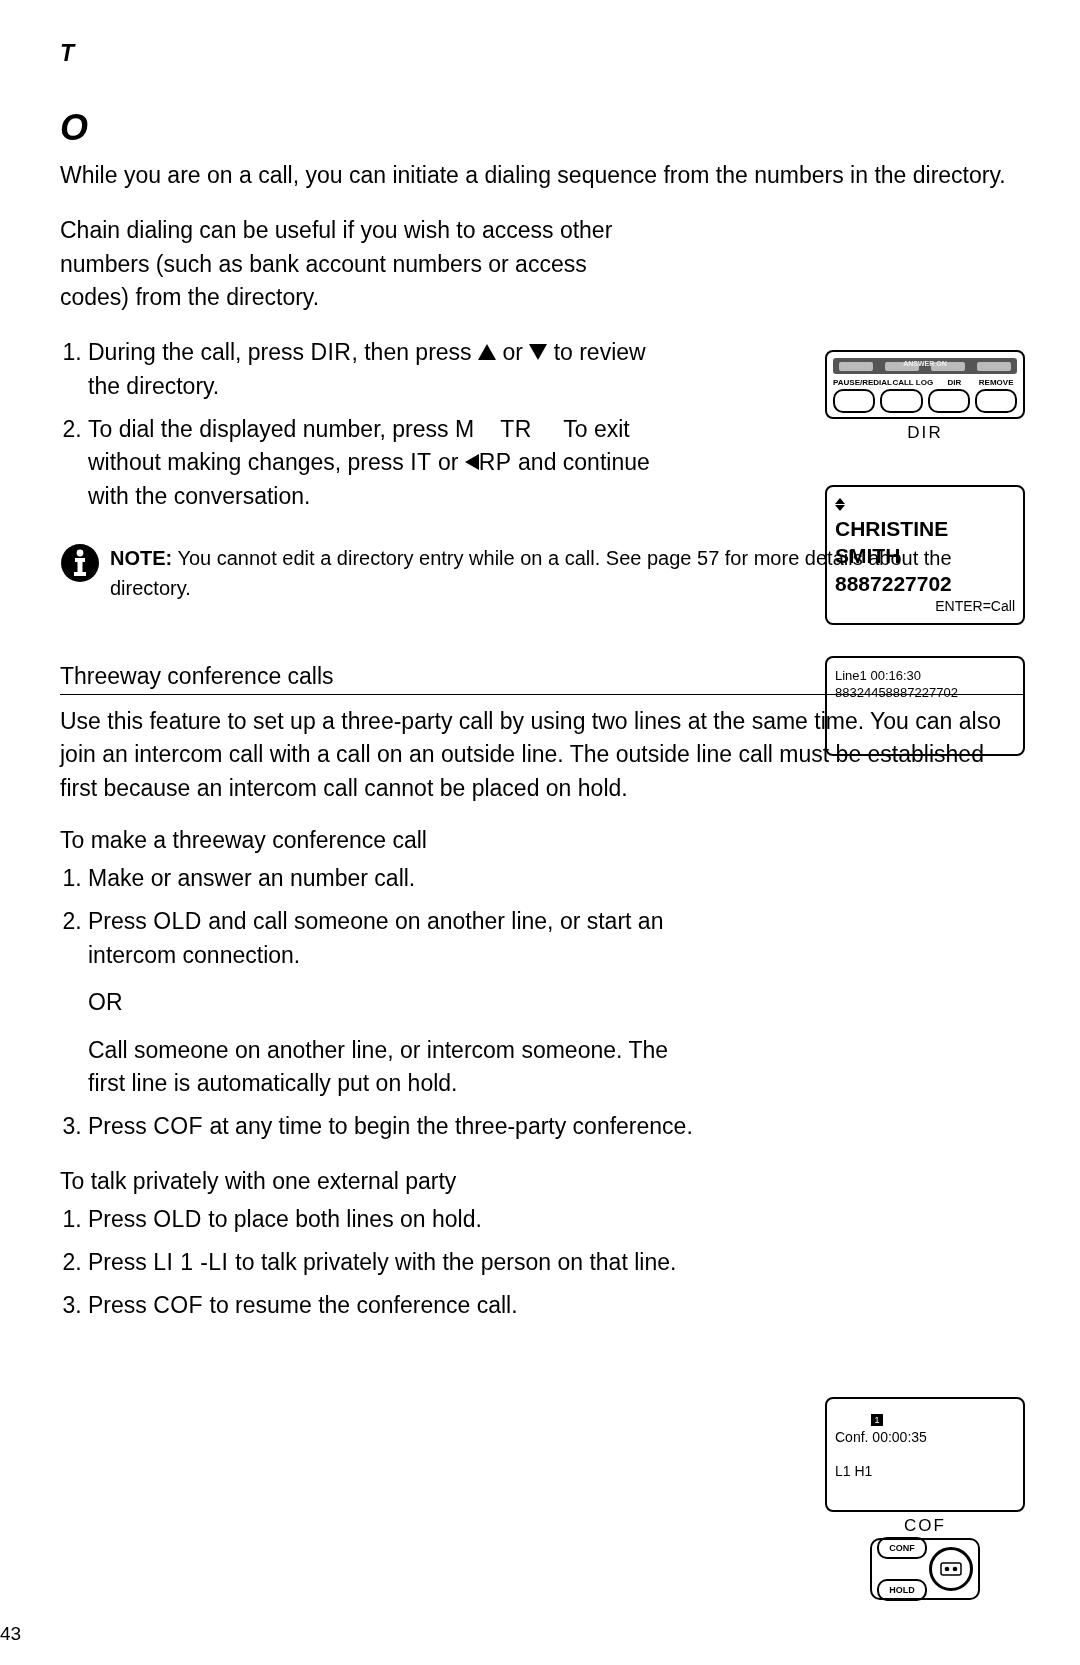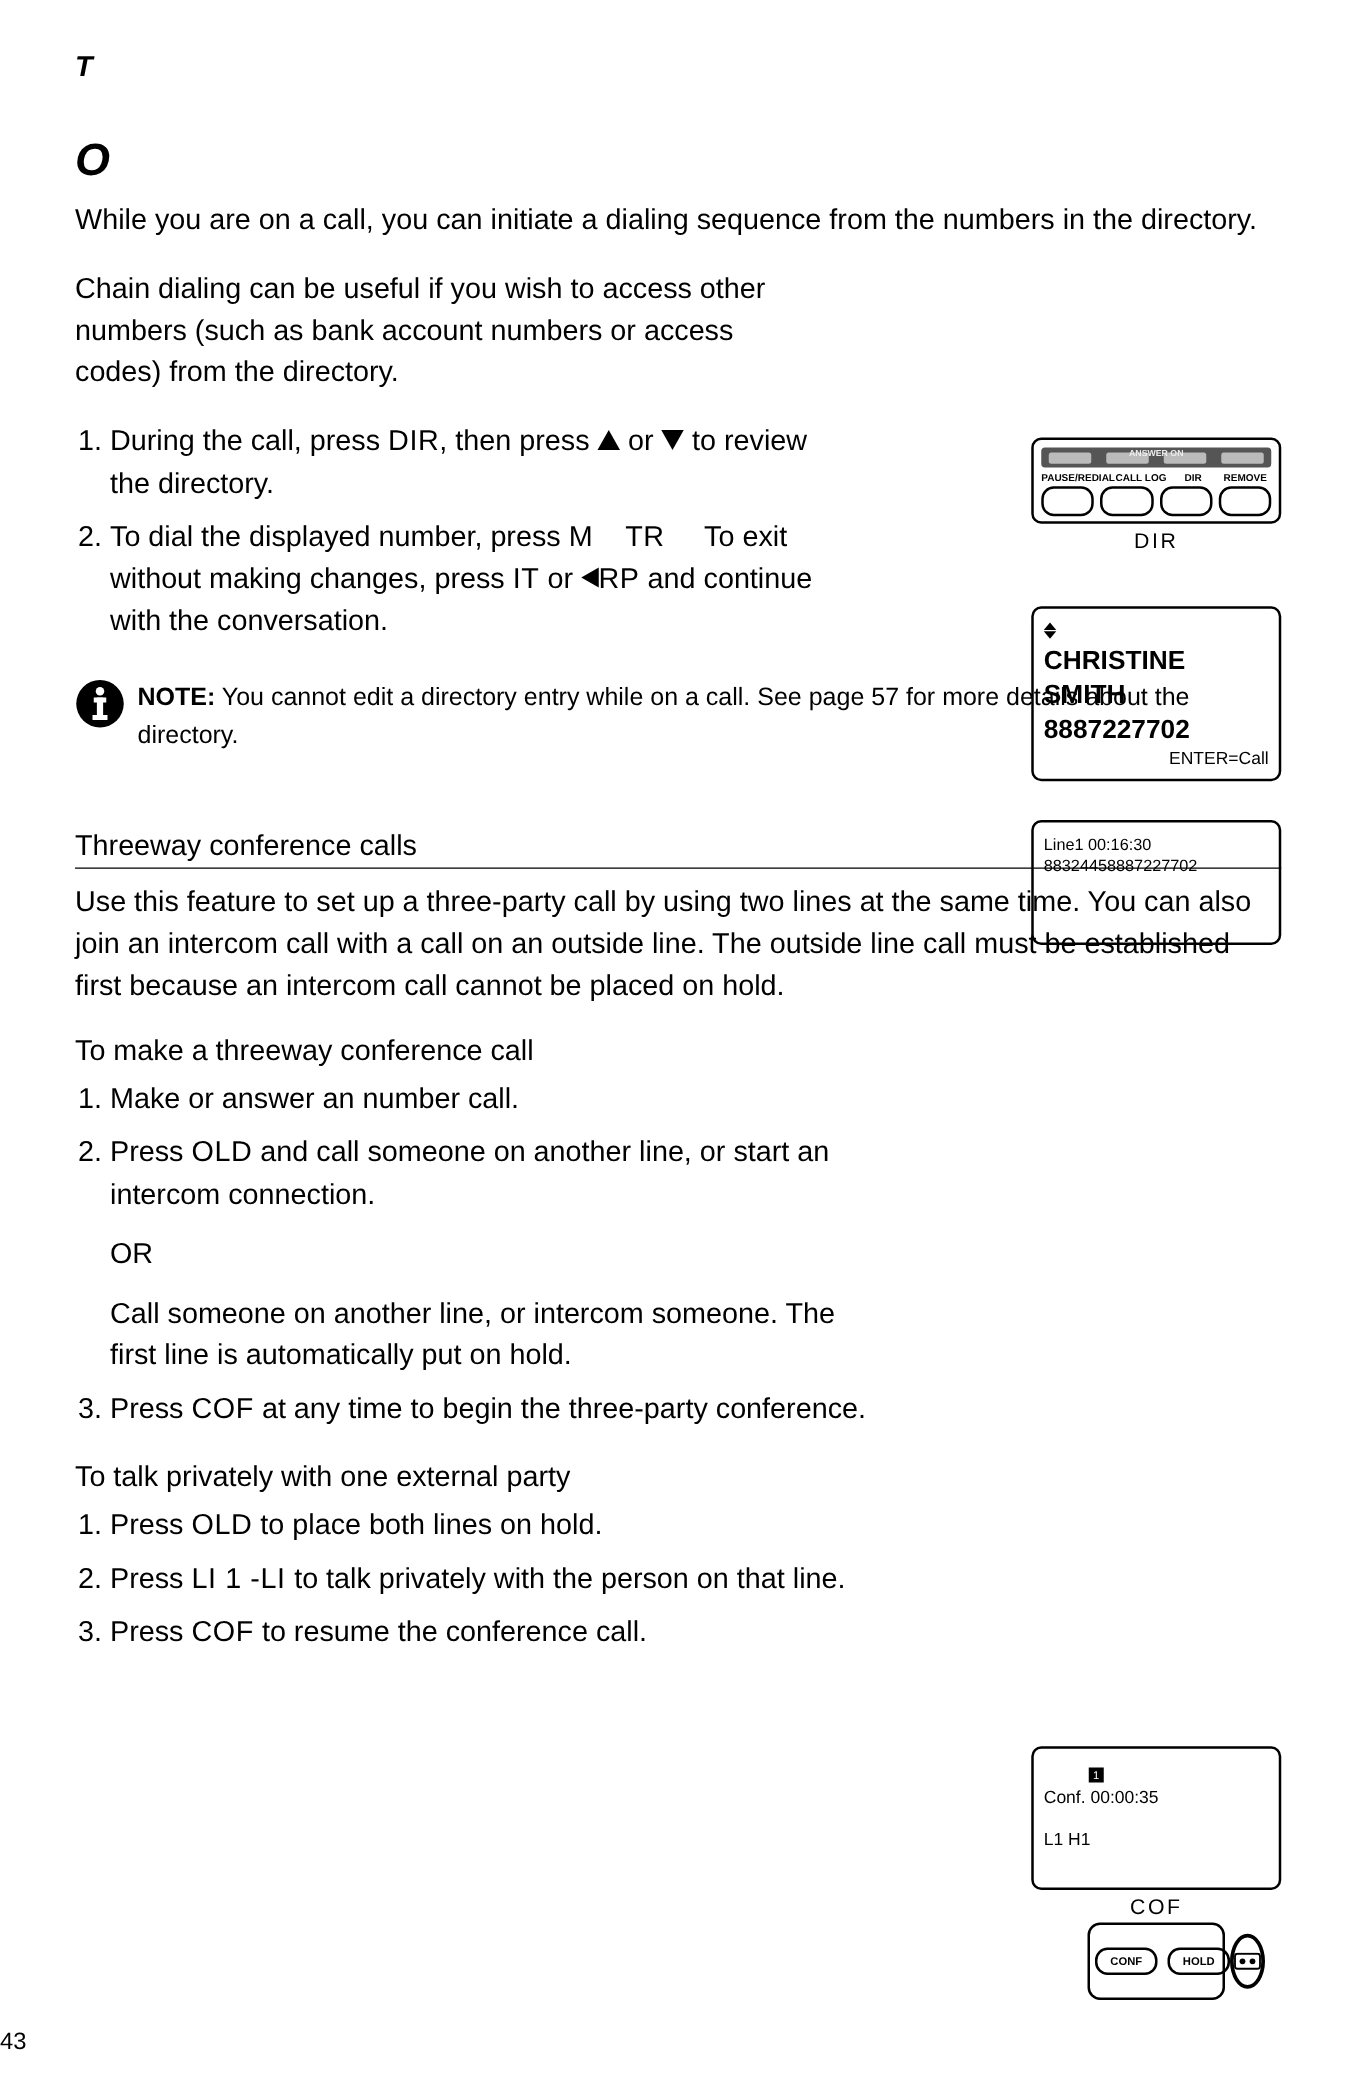--- a/index.html
+++ b/index.html
@@ -38,21 +38,21 @@
   .lcd .big{font-size:21px;font-weight:700}
   .lcd .bottom{font-size:14px;}
   .fig-lcd1{right:55px;top:485px}
   .fig-lcd2{right:55px;top:656px}
   .fig-lcd2 .linetime{font-size:13px}
   .fig-lcd2 .number{font-size:13px}
   .fig-lcd3{right:55px;top:1397px}
   .fig-lcd3 .l1h1{margin-top:16px;font-size:14px}
   .cof-caption{text-align:center;font-family:Arial;font-size:17px;letter-spacing:.12em;margin-top:4px}
   .cof-device{border:2px solid #000;border-radius:10px;width:110px;height:62px;margin:2px auto 0 auto;display:flex;align-items:center;justify-content:space-around;padding:4px;box-sizing:border-box}
-  .cof-left{display:flex;gap:8px}
+  .cof-left{display:flex;flex-direction:column;gap:20px}
   .pill{border:2px solid #000;border-radius:10px;width:46px;height:18px;font-size:9px;font-family:Arial;font-weight:700;display:flex;align-items:center;justify-content:center}
   .round{border:3px solid #000;border-radius:50%;width:38px;height:38px;display:flex;align-items:center;justify-content:center}
   .round svg{width:22px;height:14px}
   .tiny-box{display:inline-block;width:12px;height:12px;background:#000;color:#fff;font-size:9px;font-family:Arial;text-align:center;line-height:12px;margin-left:36px;margin-bottom:2px}
   .updown{display:inline-block;width:10px}
   .updown::before{content:"";display:block;width:0;height:0;border-left:5px solid transparent;border-right:5px solid transparent;border-bottom:6px solid #000;margin-bottom:1px}
   .updown::after{content:"";display:block;width:0;height:0;border-left:5px solid transparent;border-right:5px solid transparent;border-top:6px solid #000}
   .kplabel{font-family:Arial;font-size:7px;font-weight:700;text-align:center;color:#eee;position:absolute}
 </style>
 </head>

